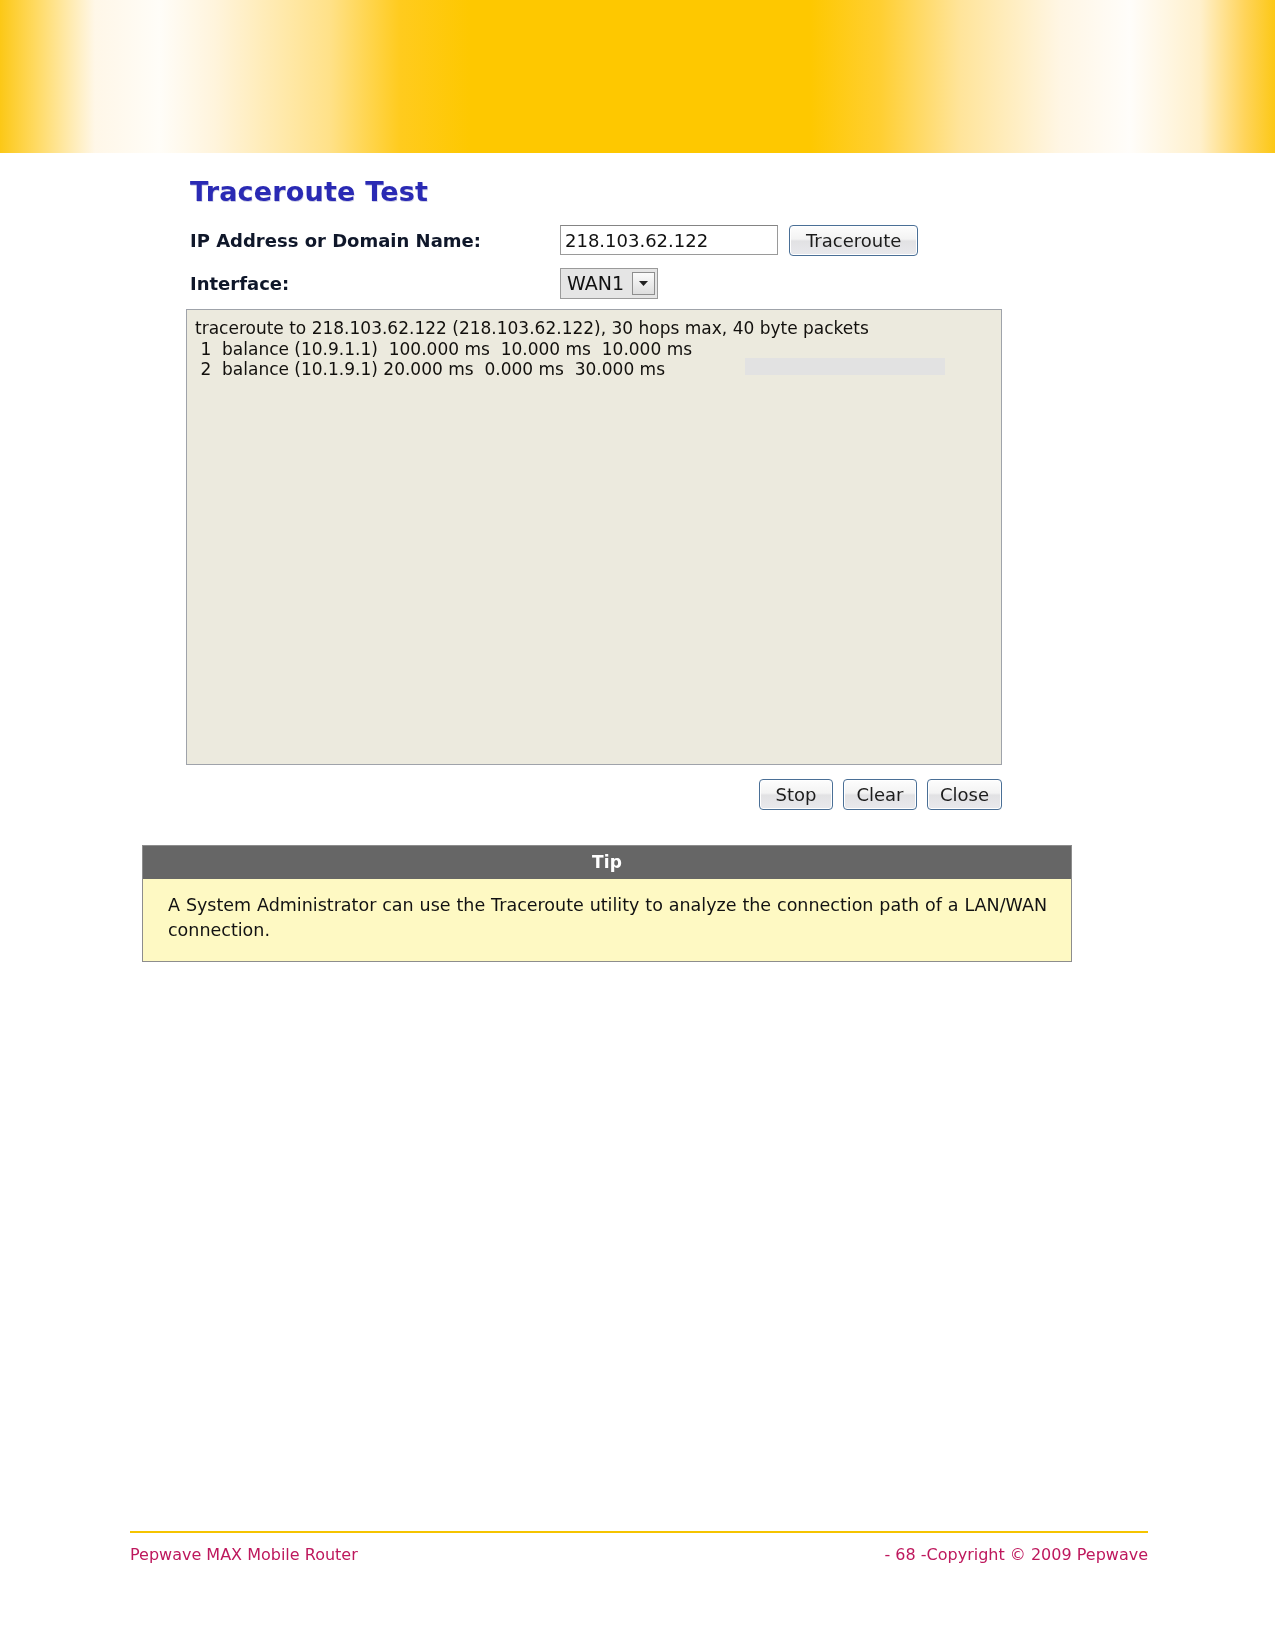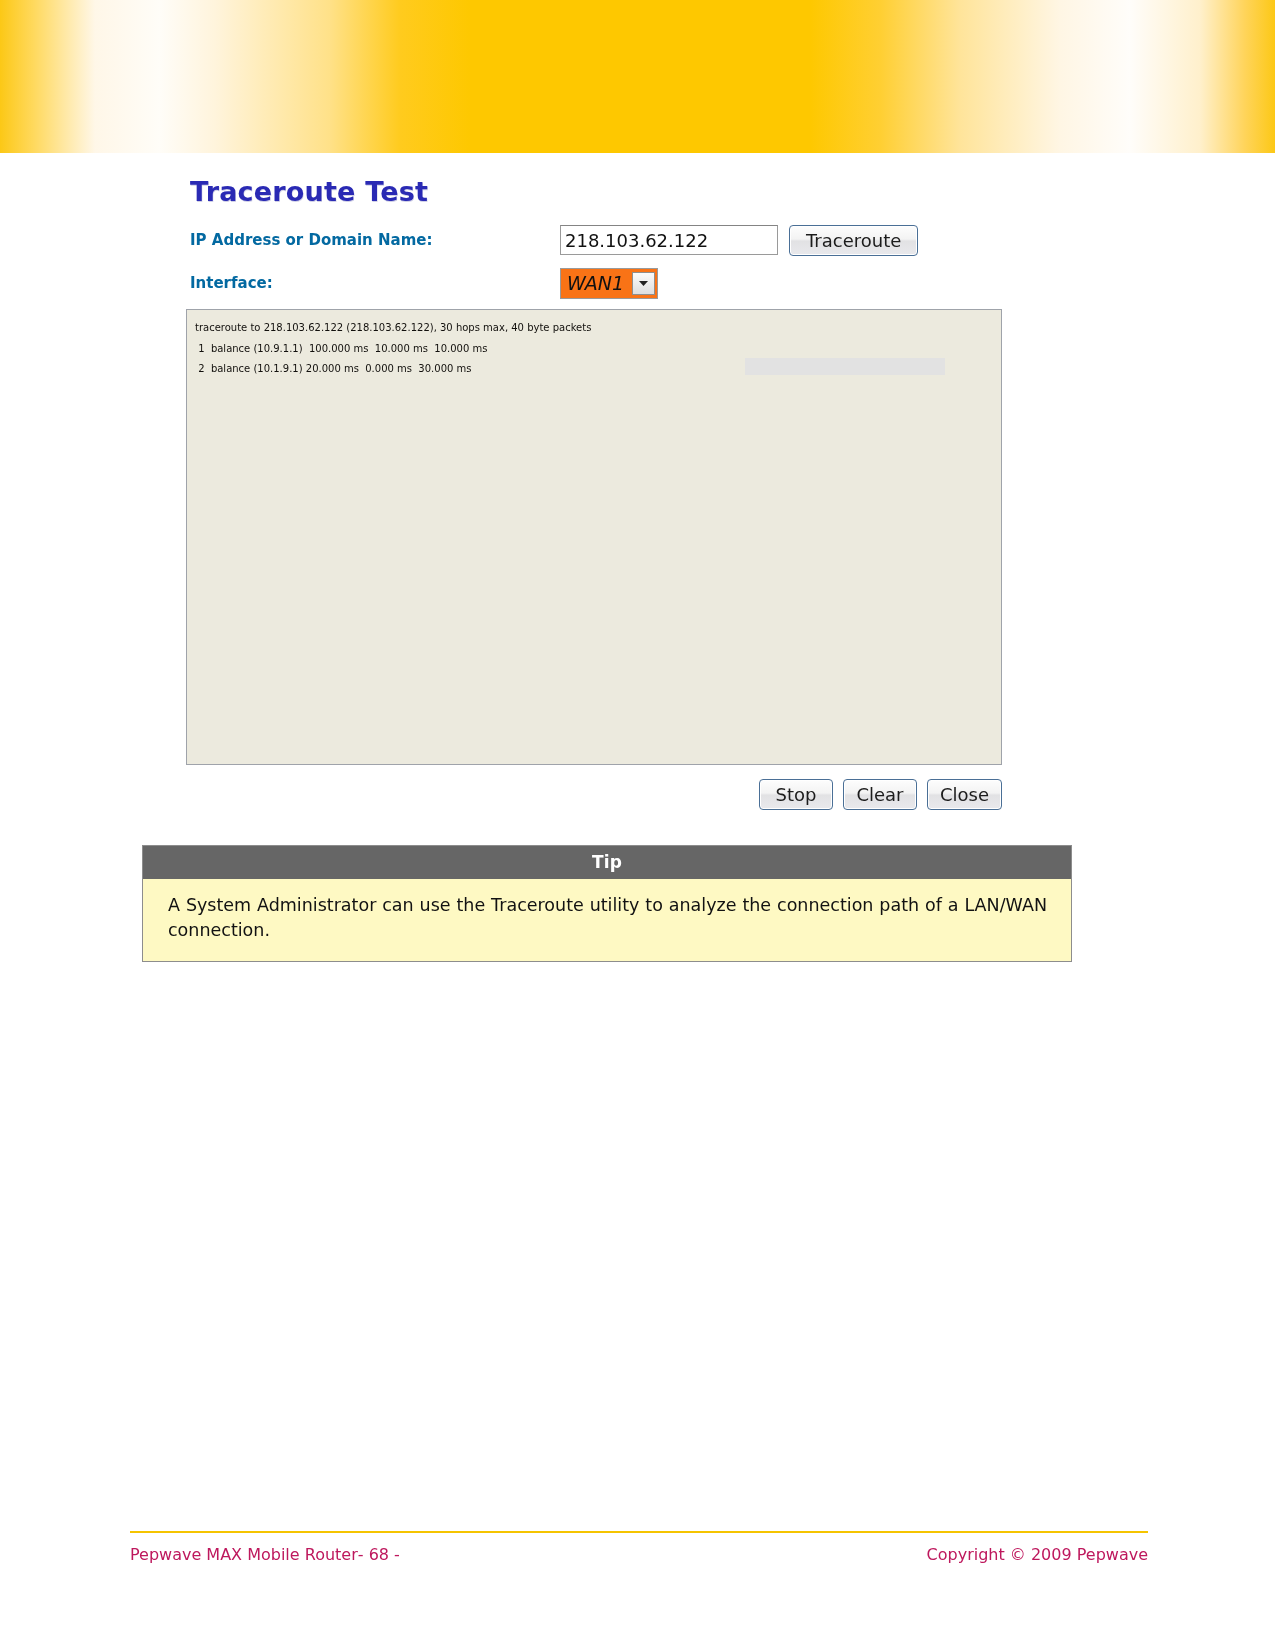--- a/index.html
+++ b/index.html
@@ -69,23 +69,23 @@
 
   .form-row {
     display: flex;
     align-items: center;
     margin-bottom: 9px;
     height: 34px;
   }
   .form-label {
     width: 374px;
     font-family: "DejaVu Sans", sans-serif;
-    font-size: 15px;
+    font-size: 18px;
     font-weight: bold;
-    color: #0369a1;
+    color: #0f172a;
     padding-left: 4px;
     box-sizing: border-box;
   }
 
   .text-input {
     width: 218px;
     height: 30px;
     box-sizing: border-box;
     border: 1px solid #9a9a9a;
     border-top-color: #848484;
@@ -118,24 +118,23 @@
     padding: 0 16px;
   }
 
   
   .select-wrap {
     position: relative;
     display: inline-flex;
     align-items: center;
     height: 31px;
     border: 1px solid #9a9a9a;
-    background: #f97316;
+    background: #e5e5e5;
     box-sizing: border-box;
     padding: 0 0 0 6px;
-    font-style: italic;
   }
   .select-value {
     font-family: "DejaVu Sans", sans-serif;
     font-size: 19px;
     color: #111111;
     padding-right: 8px;
   }
   .select-arrow {
     width: 23px;
     height: 23px;
@@ -158,21 +157,21 @@
     box-sizing: border-box;
     border: 1px solid #9fa3aa;
     background: #eceade;
     overflow: hidden;
   }
   .console-inner {
     padding: 8px 0 0 8px;
   }
   .console-line {
     font-family: "DejaVu Sans", sans-serif;
-    font-size: 10px;
+    font-size: 17px;
     color: #12100d;
     line-height: 20.5px;
     white-space: pre;
     position: relative;
     z-index: 2;
   }
   .sel-block {
     position: absolute;
     left: 558px;
     top: 48px;
@@ -240,21 +239,21 @@
     left: 130px;
     top: 1392px;
     width: 1018px;
     display: flex;
     align-items: baseline;
     font-family: "DejaVu Sans", sans-serif;
     font-size: 16px;
     color: #be185d;
   }
   .footer-left  { flex: 0 0 auto; }
-  .footer-mid   { flex: 1 1 auto; text-align: left; }
+  .footer-mid   { flex: 1 1 auto; text-align: right; }
   .footer-right { flex: 0 0 auto; }
 </style>
 </head>
 <body>
 
 <div class="banner"></div>
 
 <div class="page">
 
   <div class="shot">

